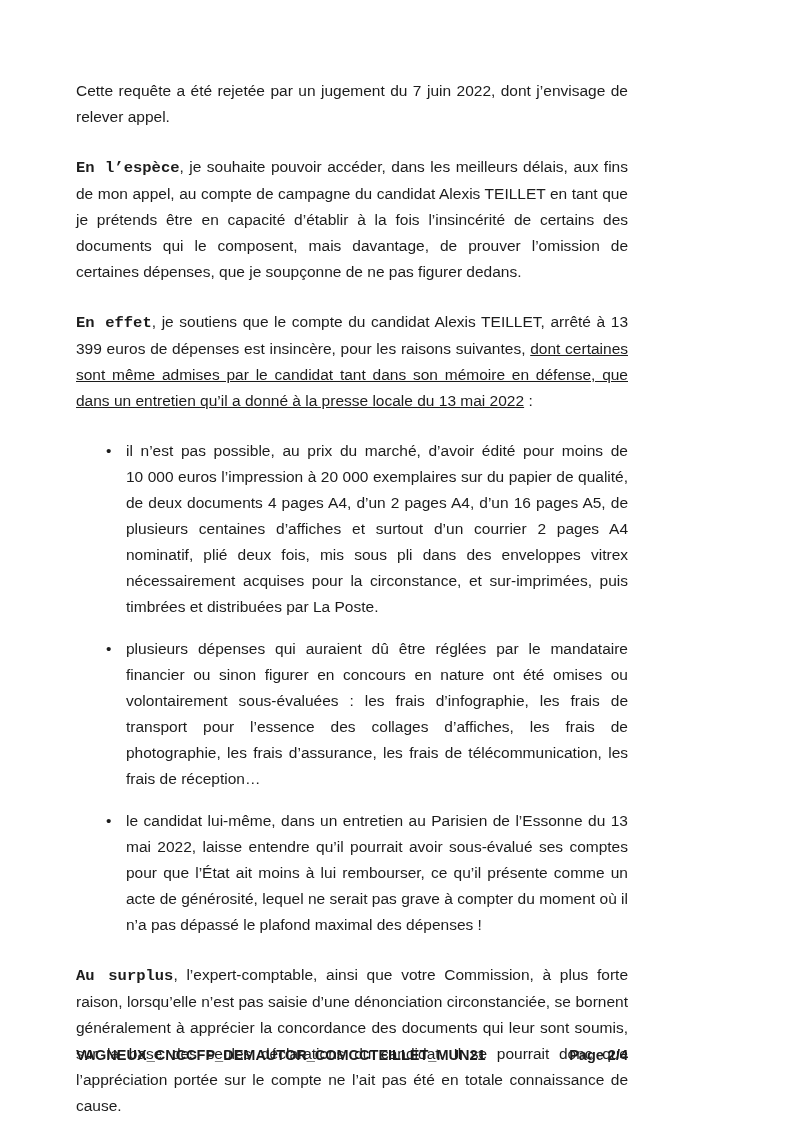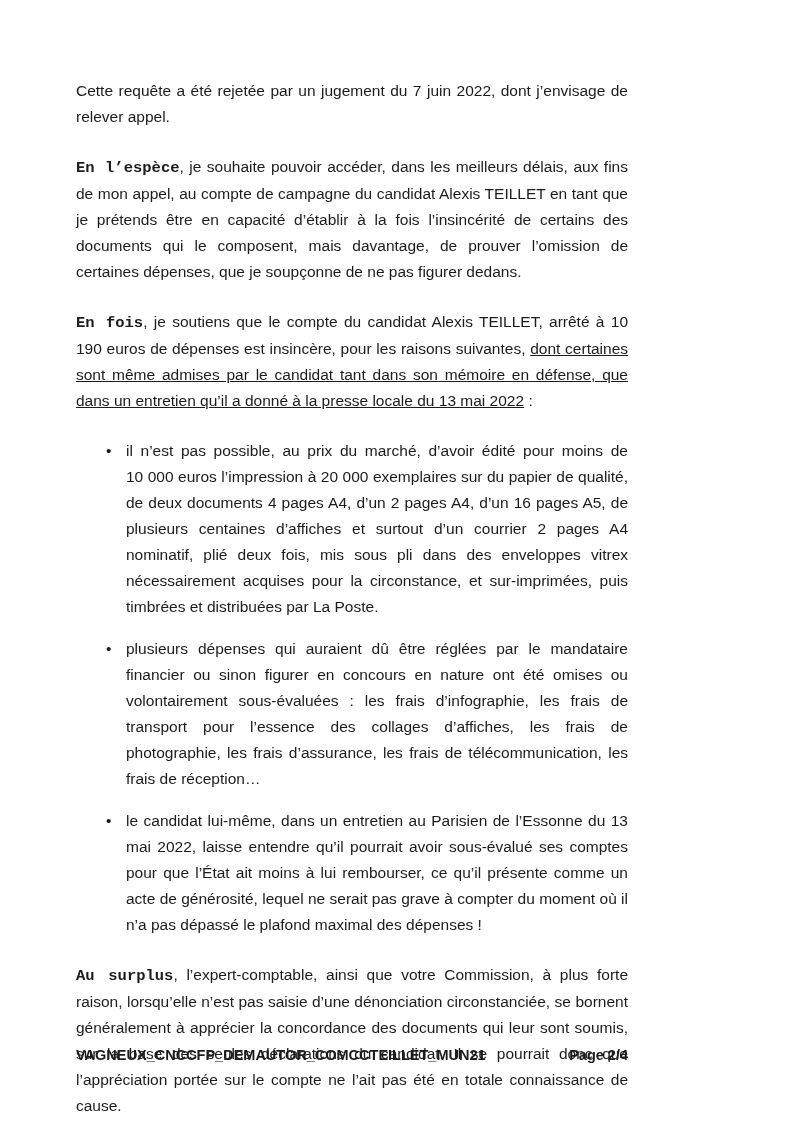--- a/index.html
+++ b/index.html
@@ -59,21 +59,21 @@
 
   <p class="para">
     <span>Cette requête a été rejetée par un jugement du 7 juin 2022, dont j’envisage de relever appel.</span>
   </p>
 
   <p class="para">
     <span class="lead-bold">En l’espèce</span><span>, je souhaite pouvoir accéder, dans les meilleurs délais, aux fins de mon appel, au compte de campagne du candidat Alexis TEILLET en tant que je prétends être en capacité d’établir à la fois l’insincérité de certains des documents qui le composent, mais davantage, de prouver l’omission de certaines dépenses, que je soupçonne de ne pas figurer dedans.</span>
   </p>
 
   <p class="para">
-    <span class="lead-bold">En fois</span><span>, je soutiens que le compte du candidat Alexis TEILLET, arrêté à 10 190 euros de dépenses est insincère, pour les raisons suivantes, </span><span class="underlined">dont certaines sont même admises par le candidat tant dans son mémoire en défense, que dans un entretien qu’il a donné à la presse locale du 13 mai 2022</span><span>&nbsp;:</span>
+    <span class="lead-bold">En effet</span><span>, je soutiens que le compte du candidat Alexis TEILLET, arrêté à 13 399 euros de dépenses est insincère, pour les raisons suivantes, </span><span class="underlined">dont certaines sont même admises par le candidat tant dans son mémoire en défense, que dans un entretien qu’il a donné à la presse locale du 13 mai 2022</span><span>&nbsp;:</span>
   </p>
 
   <ul class="bullet-list">
     <li>
       <span class="bullet-marker">•</span>
       <span>il n’est pas possible, au prix du marché, d’avoir édité pour moins de 10&nbsp;000 euros l’impression à 20&nbsp;000 exemplaires sur du papier de qualité, de deux documents 4 pages A4, d’un 2 pages A4, d’un 16 pages A5, de plusieurs centaines d’affiches et surtout d’un courrier 2 pages A4 nominatif, plié deux fois, mis sous pli dans des enveloppes vitrex nécessairement acquises pour la circonstance, et sur-imprimées, puis timbrées et distribuées par La Poste.</span>
     </li>
     <li>
       <span class="bullet-marker">•</span>
       <span>plusieurs dépenses qui auraient dû être réglées par le mandataire financier ou sinon figurer en concours en nature ont été omises ou volontairement sous-évaluées : les frais d’infographie, les frais de transport pour l’essence des collages d’affiches, les frais de photographie, les frais d’assurance, les frais de télécommunication, les frais de réception…</span>

